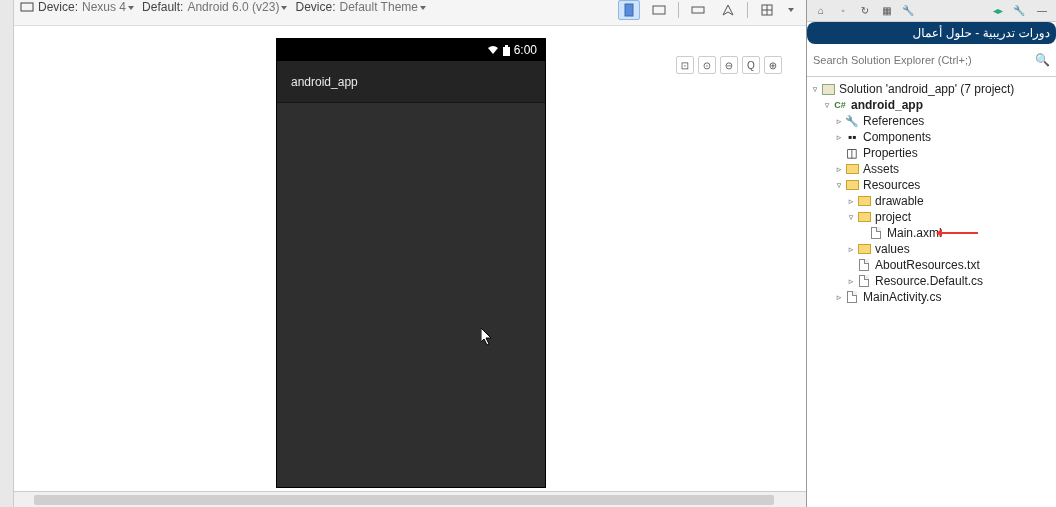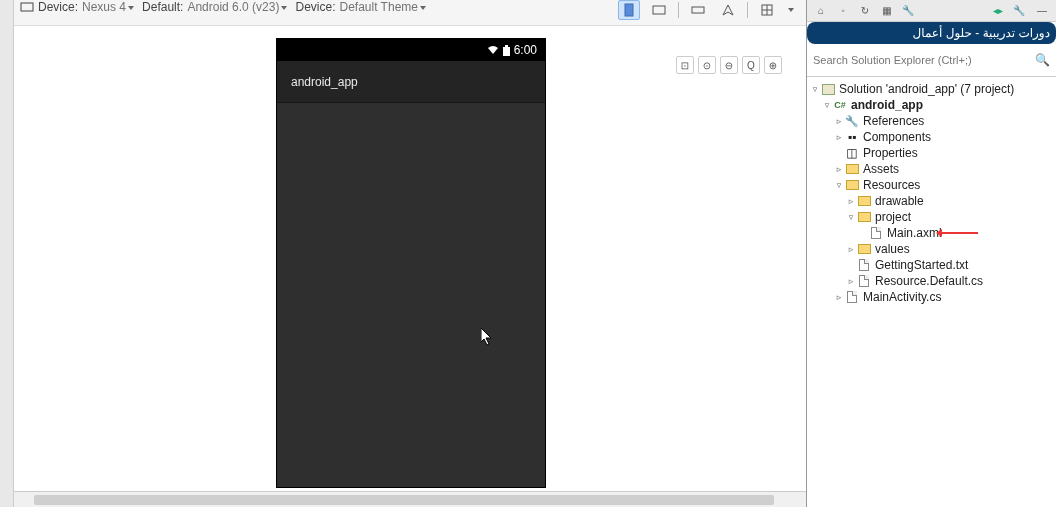--- a/index.html
+++ b/index.html
@@ -232,21 +232,21 @@
       <span class="ni">
           <span class="folder"></span>
         </span>
       <span>values</span>
     </div>
     <div class="node" style="padding-left:36px">
       <span class="arrow none">▹</span>
       <span class="ni">
           <span class="csfile"></span>
         </span>
-      <span>GettingStarted.txt</span>
+      <span>AboutResources.txt</span>
     </div>
     <div class="node" style="padding-left:36px">
       <span class="arrow">▹</span>
       <span class="ni">
           <span class="csfile"></span>
         </span>
       <span>Resource.Default.cs</span>
     </div>
     <div class="node" style="padding-left:24px">
       <span class="arrow">▹</span>

